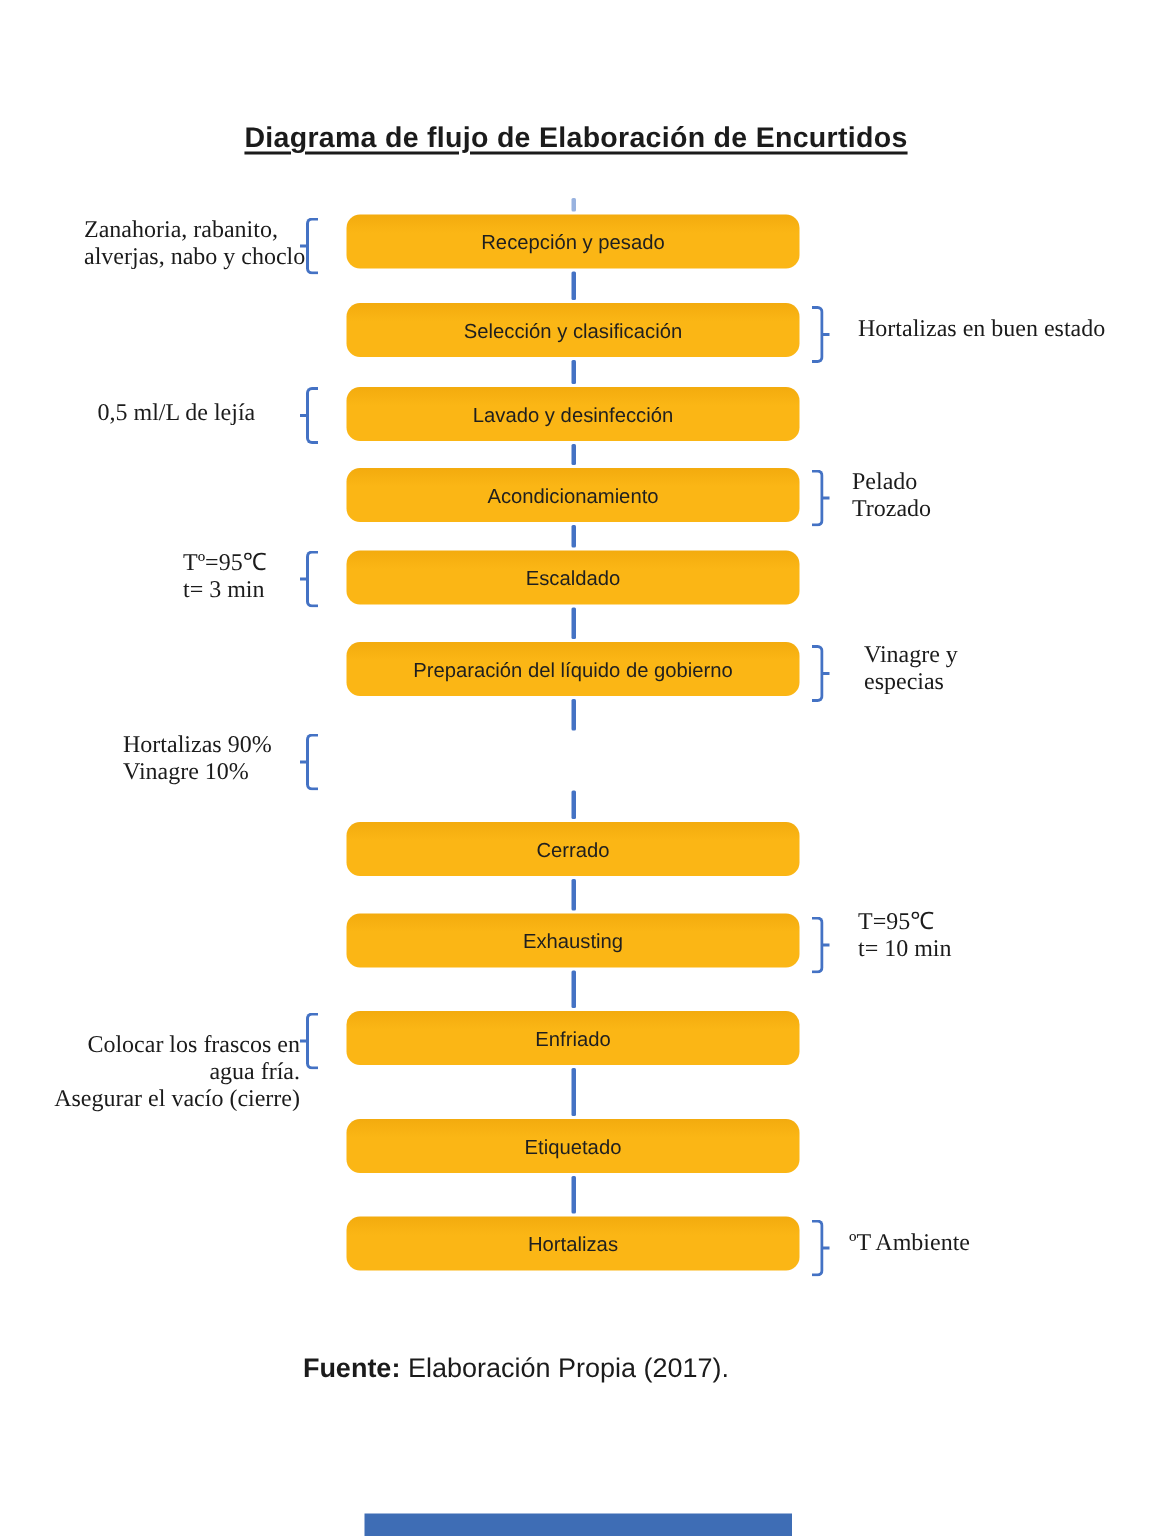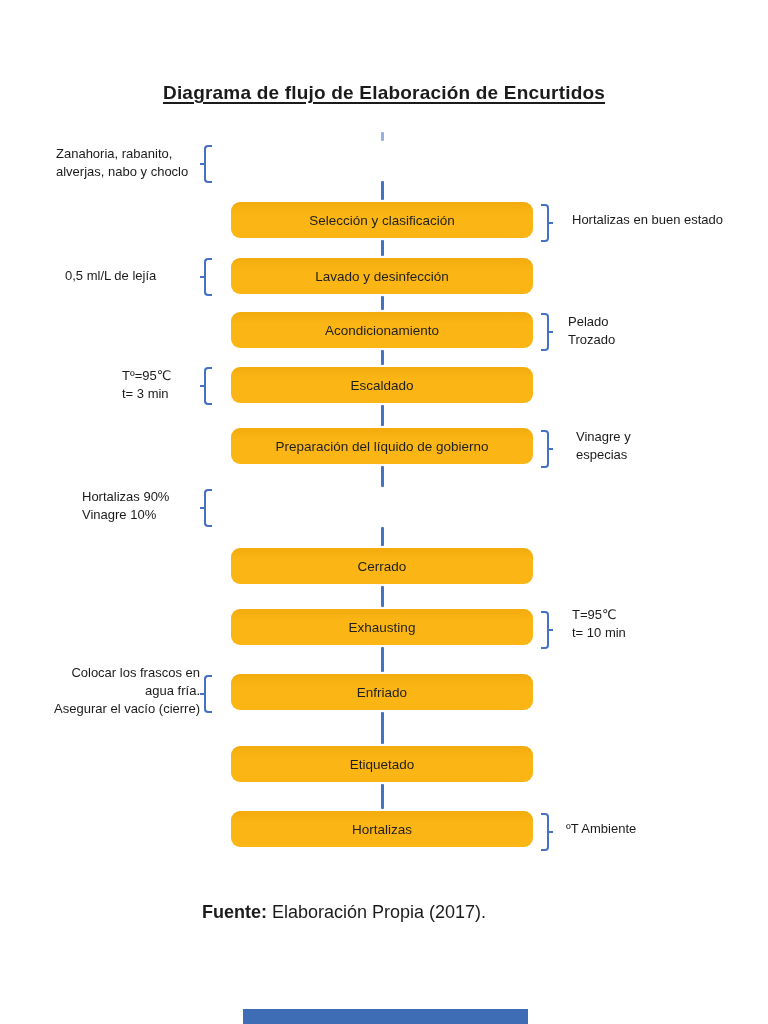--- a/index.html
+++ b/index.html
@@ -65,44 +65,48 @@
     border-left:none;
     border-radius:0 4px 4px 0;
   }
   .brace.right::after{
     content:"";position:absolute;
     right:-6px;top:50%;margin-top:-1px;
     width:5px;height:2px;background:var(--blue);
   }
   .note{
     position:absolute;
-    font-size:13px;line-height:18px;
+    font-size:16px;line-height:18px;
     white-space:nowrap;
-  }
-  .note.r-align{text-align:right;}
+    font-family:Liberation Serif, serif;
+  }
+  .note.r-align{text-align:right;margin-top:24px;}
   .caption{
     position:absolute;
     top:902px;left:0;width:688px;
     text-align:center;
     font-size:18px;
   }
   .caption b{font-weight:bold;}
   .loader{
     position:absolute;
     left:243px;top:1009px;width:285px;height:15px;
     background:var(--loader);
   }
 </style>
 </head>
 <body>
 
 <div class="page">
 
   <h1 class="title">Diagrama de flujo de Elaboración de Encurtidos</h1>
 
+  <div class="box" style="top:143px">
+      <span>Recepción y pesado</span>
+    </div>
   <div class="box" style="top:202px">
       <span>Selección y clasificación</span>
     </div>
   <div class="box" style="top:258px">
       <span>Lavado y desinfección</span>
     </div>
   <div class="box" style="top:312px">
       <span>Acondicionamiento</span>
     </div>
   <div class="box" style="top:367px">

